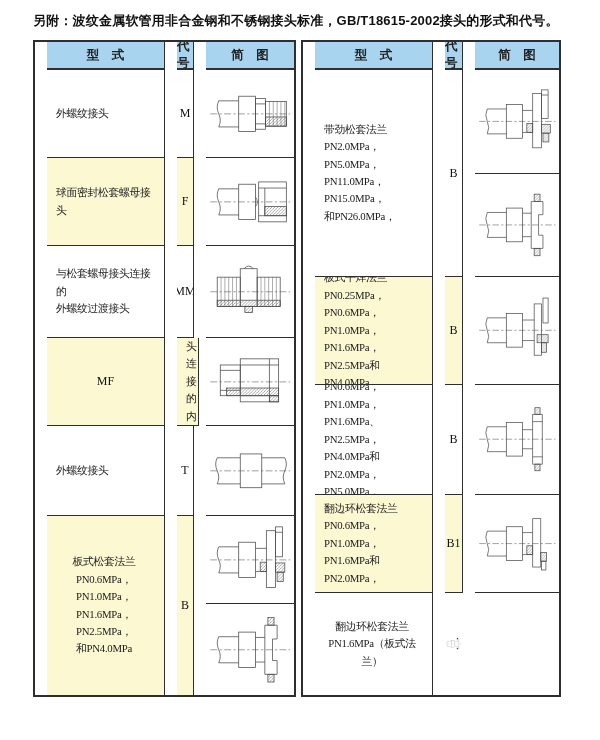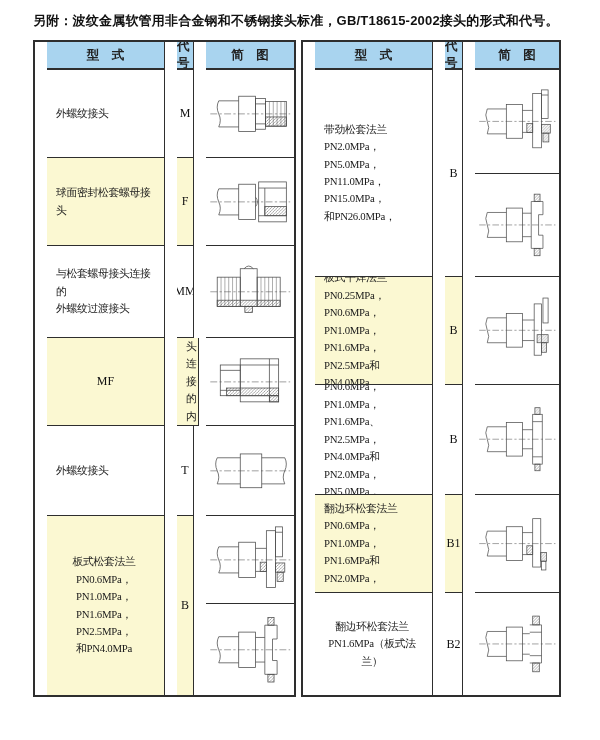--- a/index.html
+++ b/index.html
@@ -326,21 +326,20 @@
 PN1.6MPa和PN2.0MPa，</div>
     <div class="cell cell-code hl">B1</div>
     <div class="cell cell-diag last-col">
       <svg class="diag" viewBox="0 0 110 92">
           <use href="#d-flange-b1"></use>
         </svg>
     </div>
 
     <div class="cell cell-type last-row">翻边环松套法兰
 PN1.6MPa（板式法兰）</div>
-    <div class="cell cell-code last-row">B2</div>
     <div class="cell cell-diag last-col last-row">
       <svg class="diag" viewBox="0 0 110 92">
           <use href="#d-flange-b2"></use>
         </svg>
     </div>
   </div>
 
 </div>
 
 </body></html>

